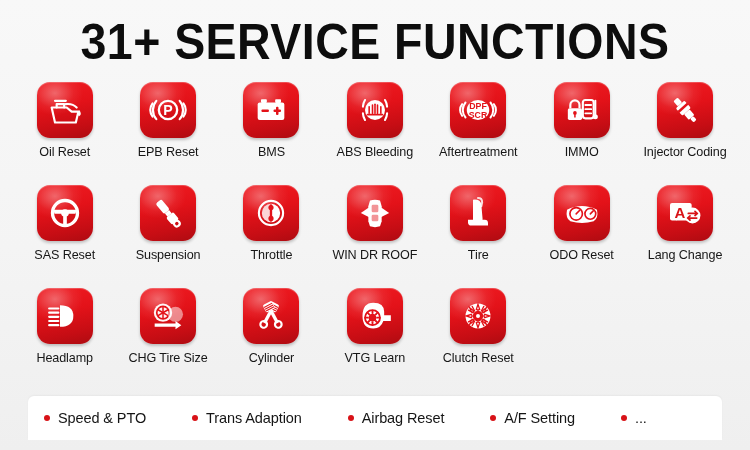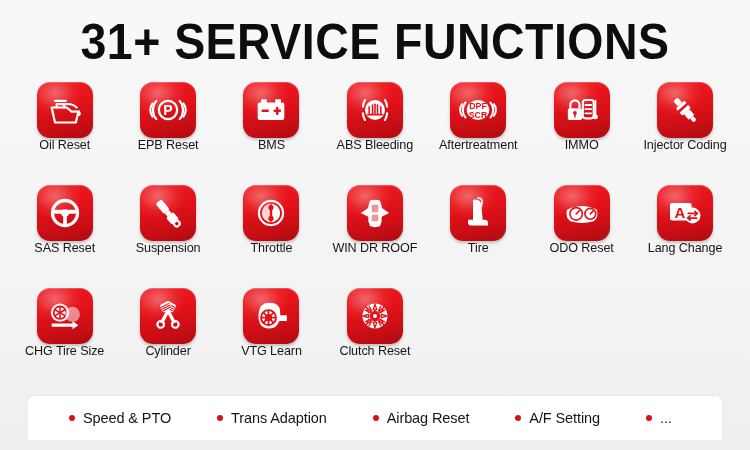--- a/index.html
+++ b/index.html
@@ -71,41 +71,42 @@
     justify-content: center;
     overflow: hidden;
   }
   .tile svg { display: block; }
   .tile .glyph-text {
     font-family: "Liberation Sans", sans-serif;
     font-weight: 700;
     fill: #ffffff;
   }
   .label {
+    margin-top: 7px;
     font-size: 12.6px;
     line-height: 14px;
     color: #161616;
     text-align: center;
     letter-spacing: -0.1px;
     white-space: nowrap;
   }
 
   
   #footer {
     position: absolute;
     left: 28px;
     top: 396px;
     width: 694px;
     height: 44px;
     background: #ffffff;
     border-radius: 6px 6px 0 0;
     box-shadow: 0 -1px 2px rgba(0,0,0,0.04);
     display: flex;
     align-items: center;
-    padding-left: 41px;
+    padding-left: 16px;
     box-sizing: border-box;
   }
   .fitem {
     display: flex;
     align-items: center;
     margin-right: 46px;
     white-space: nowrap;
   }
   .fdot {
     width: 6px;
@@ -324,20 +325,35 @@
             <circle cx="33" cy="27" r="9.5" fill="#ffffff"></circle>
             <g stroke="#d81217" stroke-width="2.1" fill="none" stroke-linecap="round">
               <path d="M28 24.5 h10"></path>
               <path d="M36 22 l2.6 2.5 l-2.6 2.5"></path>
               <path d="M38 30 h-10"></path>
               <path d="M30 27.5 l-2.6 2.5 l2.6 2.5"></path>
             </g>
           </svg>
         </div>
         <div class="label">Lang Change</div>
+      </div>
+      <div class="cell">
+        <div class="tile">
+          <svg width="40" height="40" viewBox="0 0 48 48">
+            <path d="M18 11 q16 0 16 13 t-16 13 z" fill="#ffffff"></path>
+            <g stroke="#ffffff" stroke-width="2.6" stroke-linecap="round">
+              <path d="M5 15 h11"></path>
+              <path d="M5 20 h11"></path>
+              <path d="M5 25 h11"></path>
+              <path d="M5 30 h11"></path>
+              <path d="M5 35 h11"></path>
+            </g>
+          </svg>
+        </div>
+        <div class="label">Headlamp</div>
       </div>
       <div class="cell">
         <div class="tile">
           <svg width="40" height="40" viewBox="0 0 48 48">
             <circle cx="18" cy="20" r="11" fill="#ffffff" opacity="0.95"></circle>
             <circle cx="18" cy="20" r="7.5" fill="none" stroke="#e31219" stroke-width="2"></circle>
             <g stroke="#e31219" stroke-width="1.8" stroke-linecap="round">
               <path d="M18 13 v14"></path>
               <path d="M12 16.5 l12 7"></path>
               <path d="M24 16.5 l-12 7"></path>

